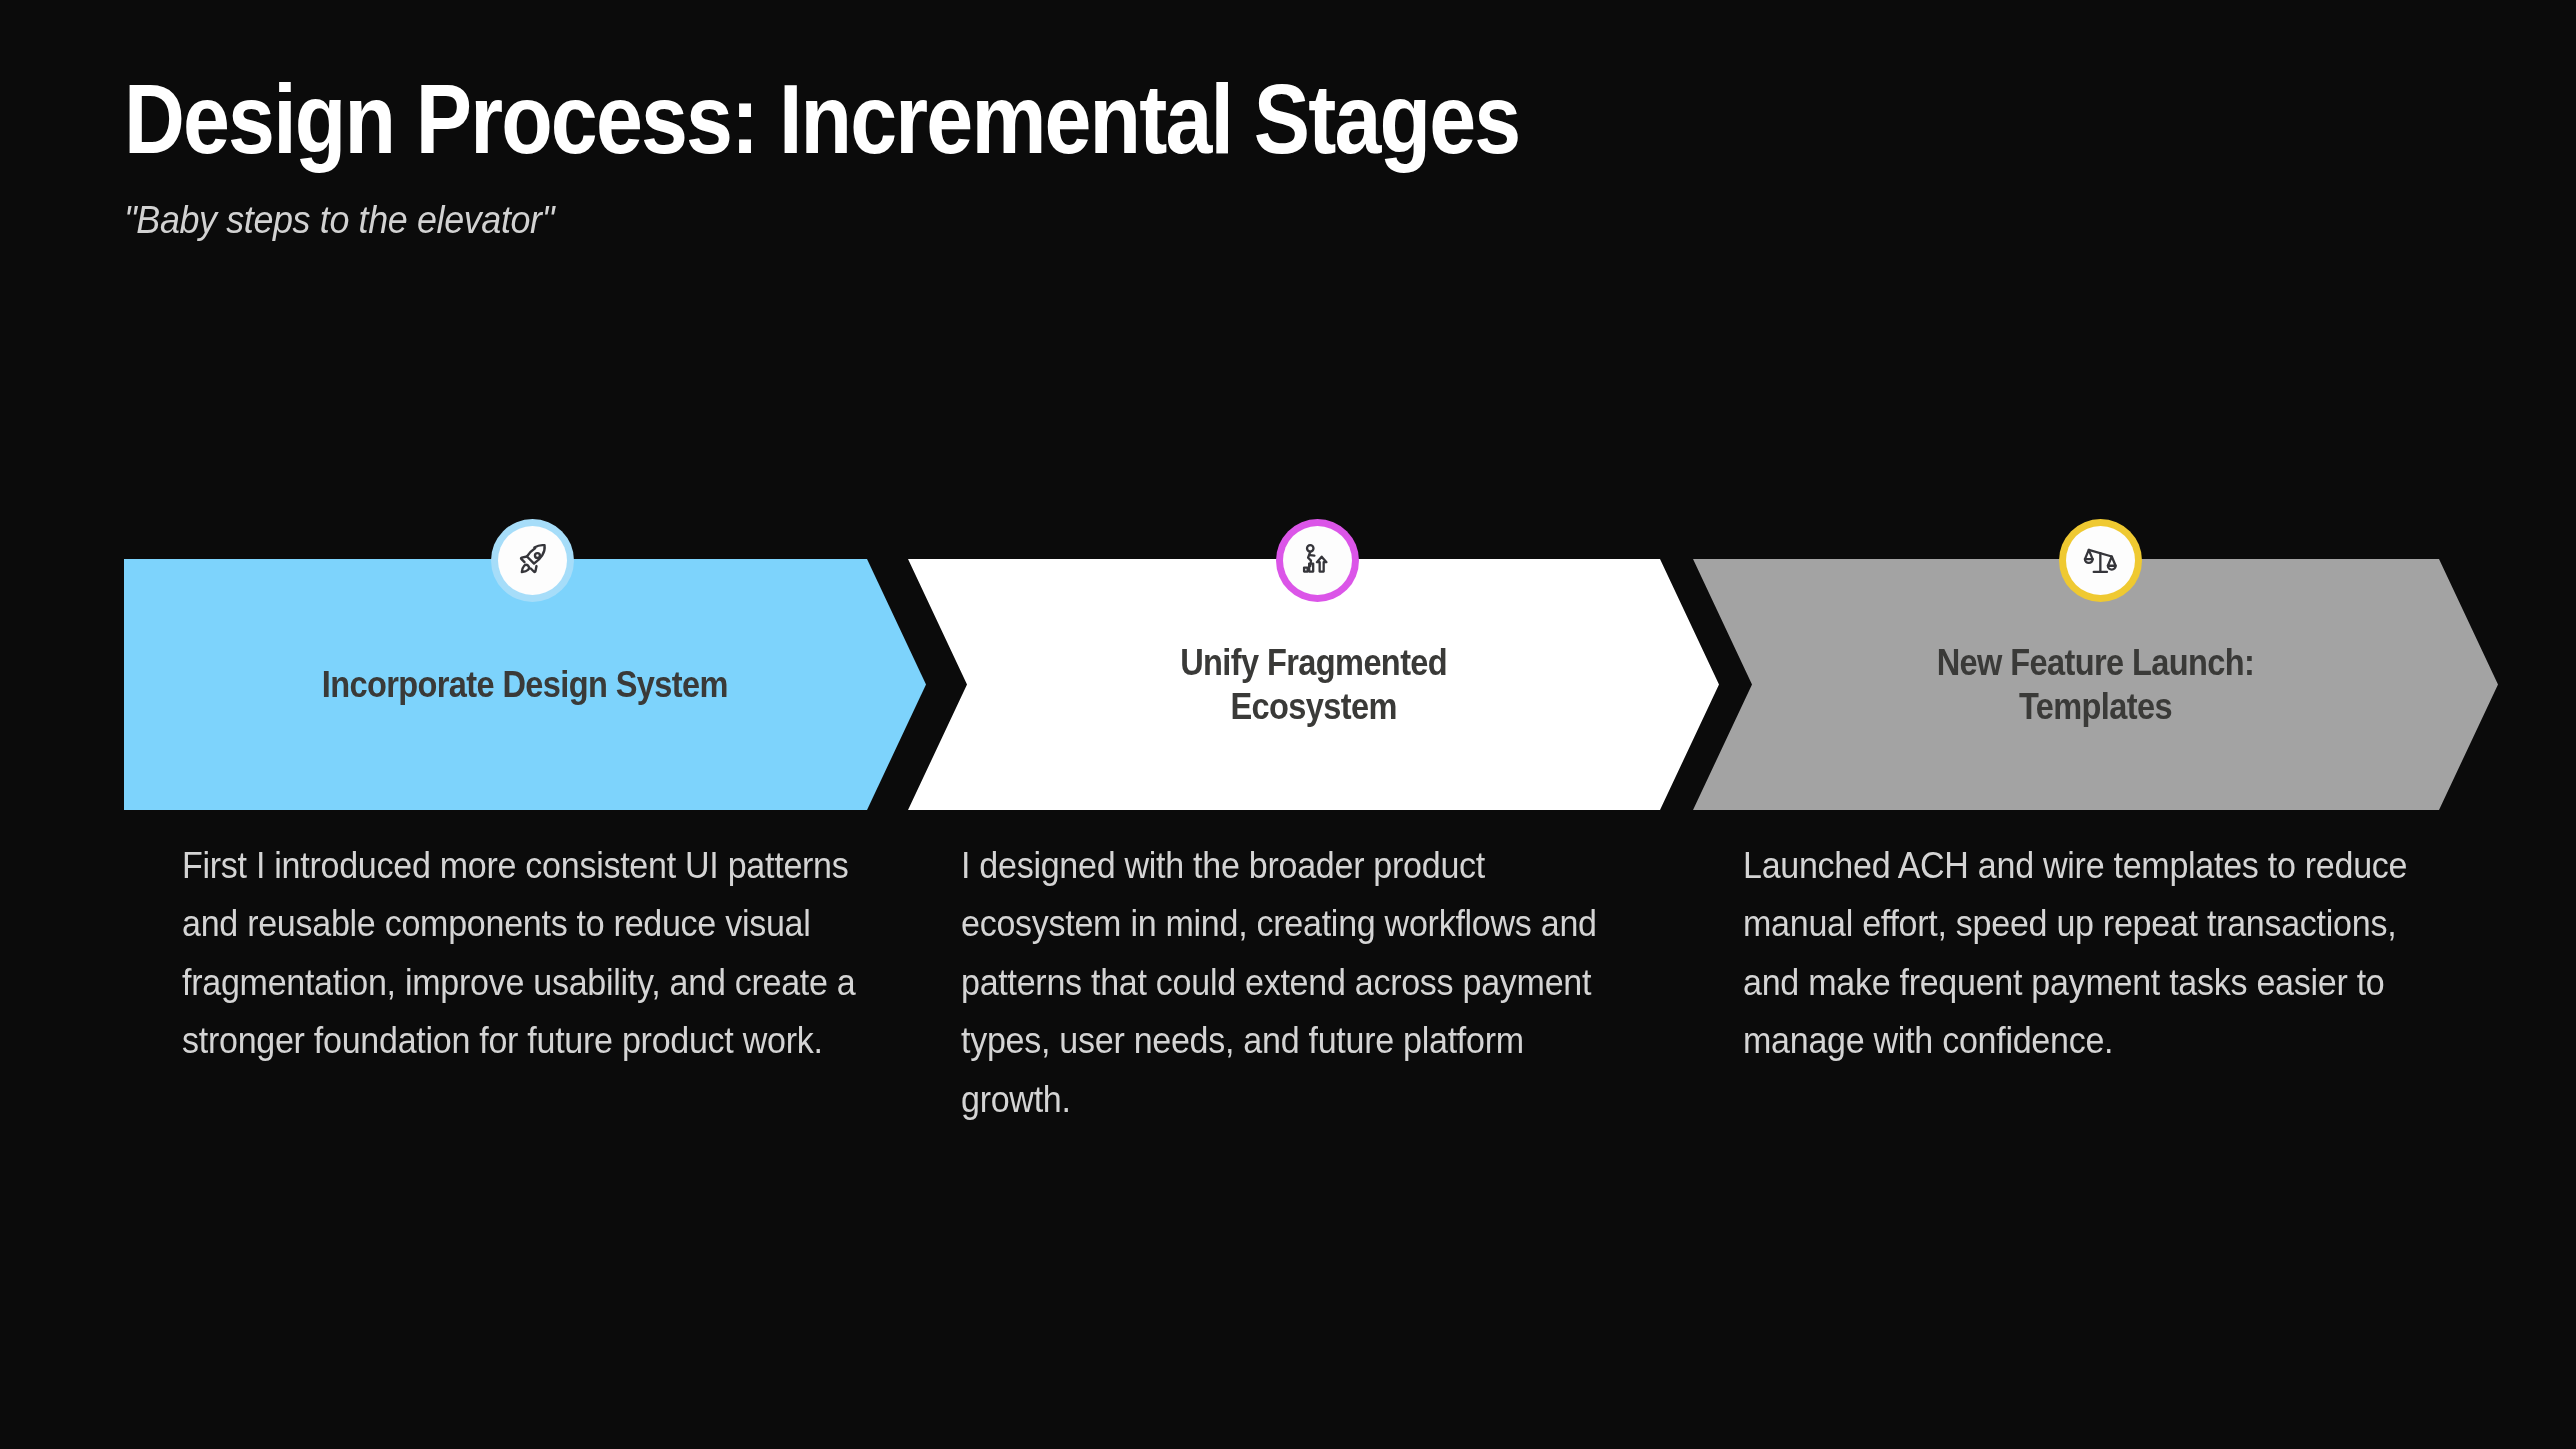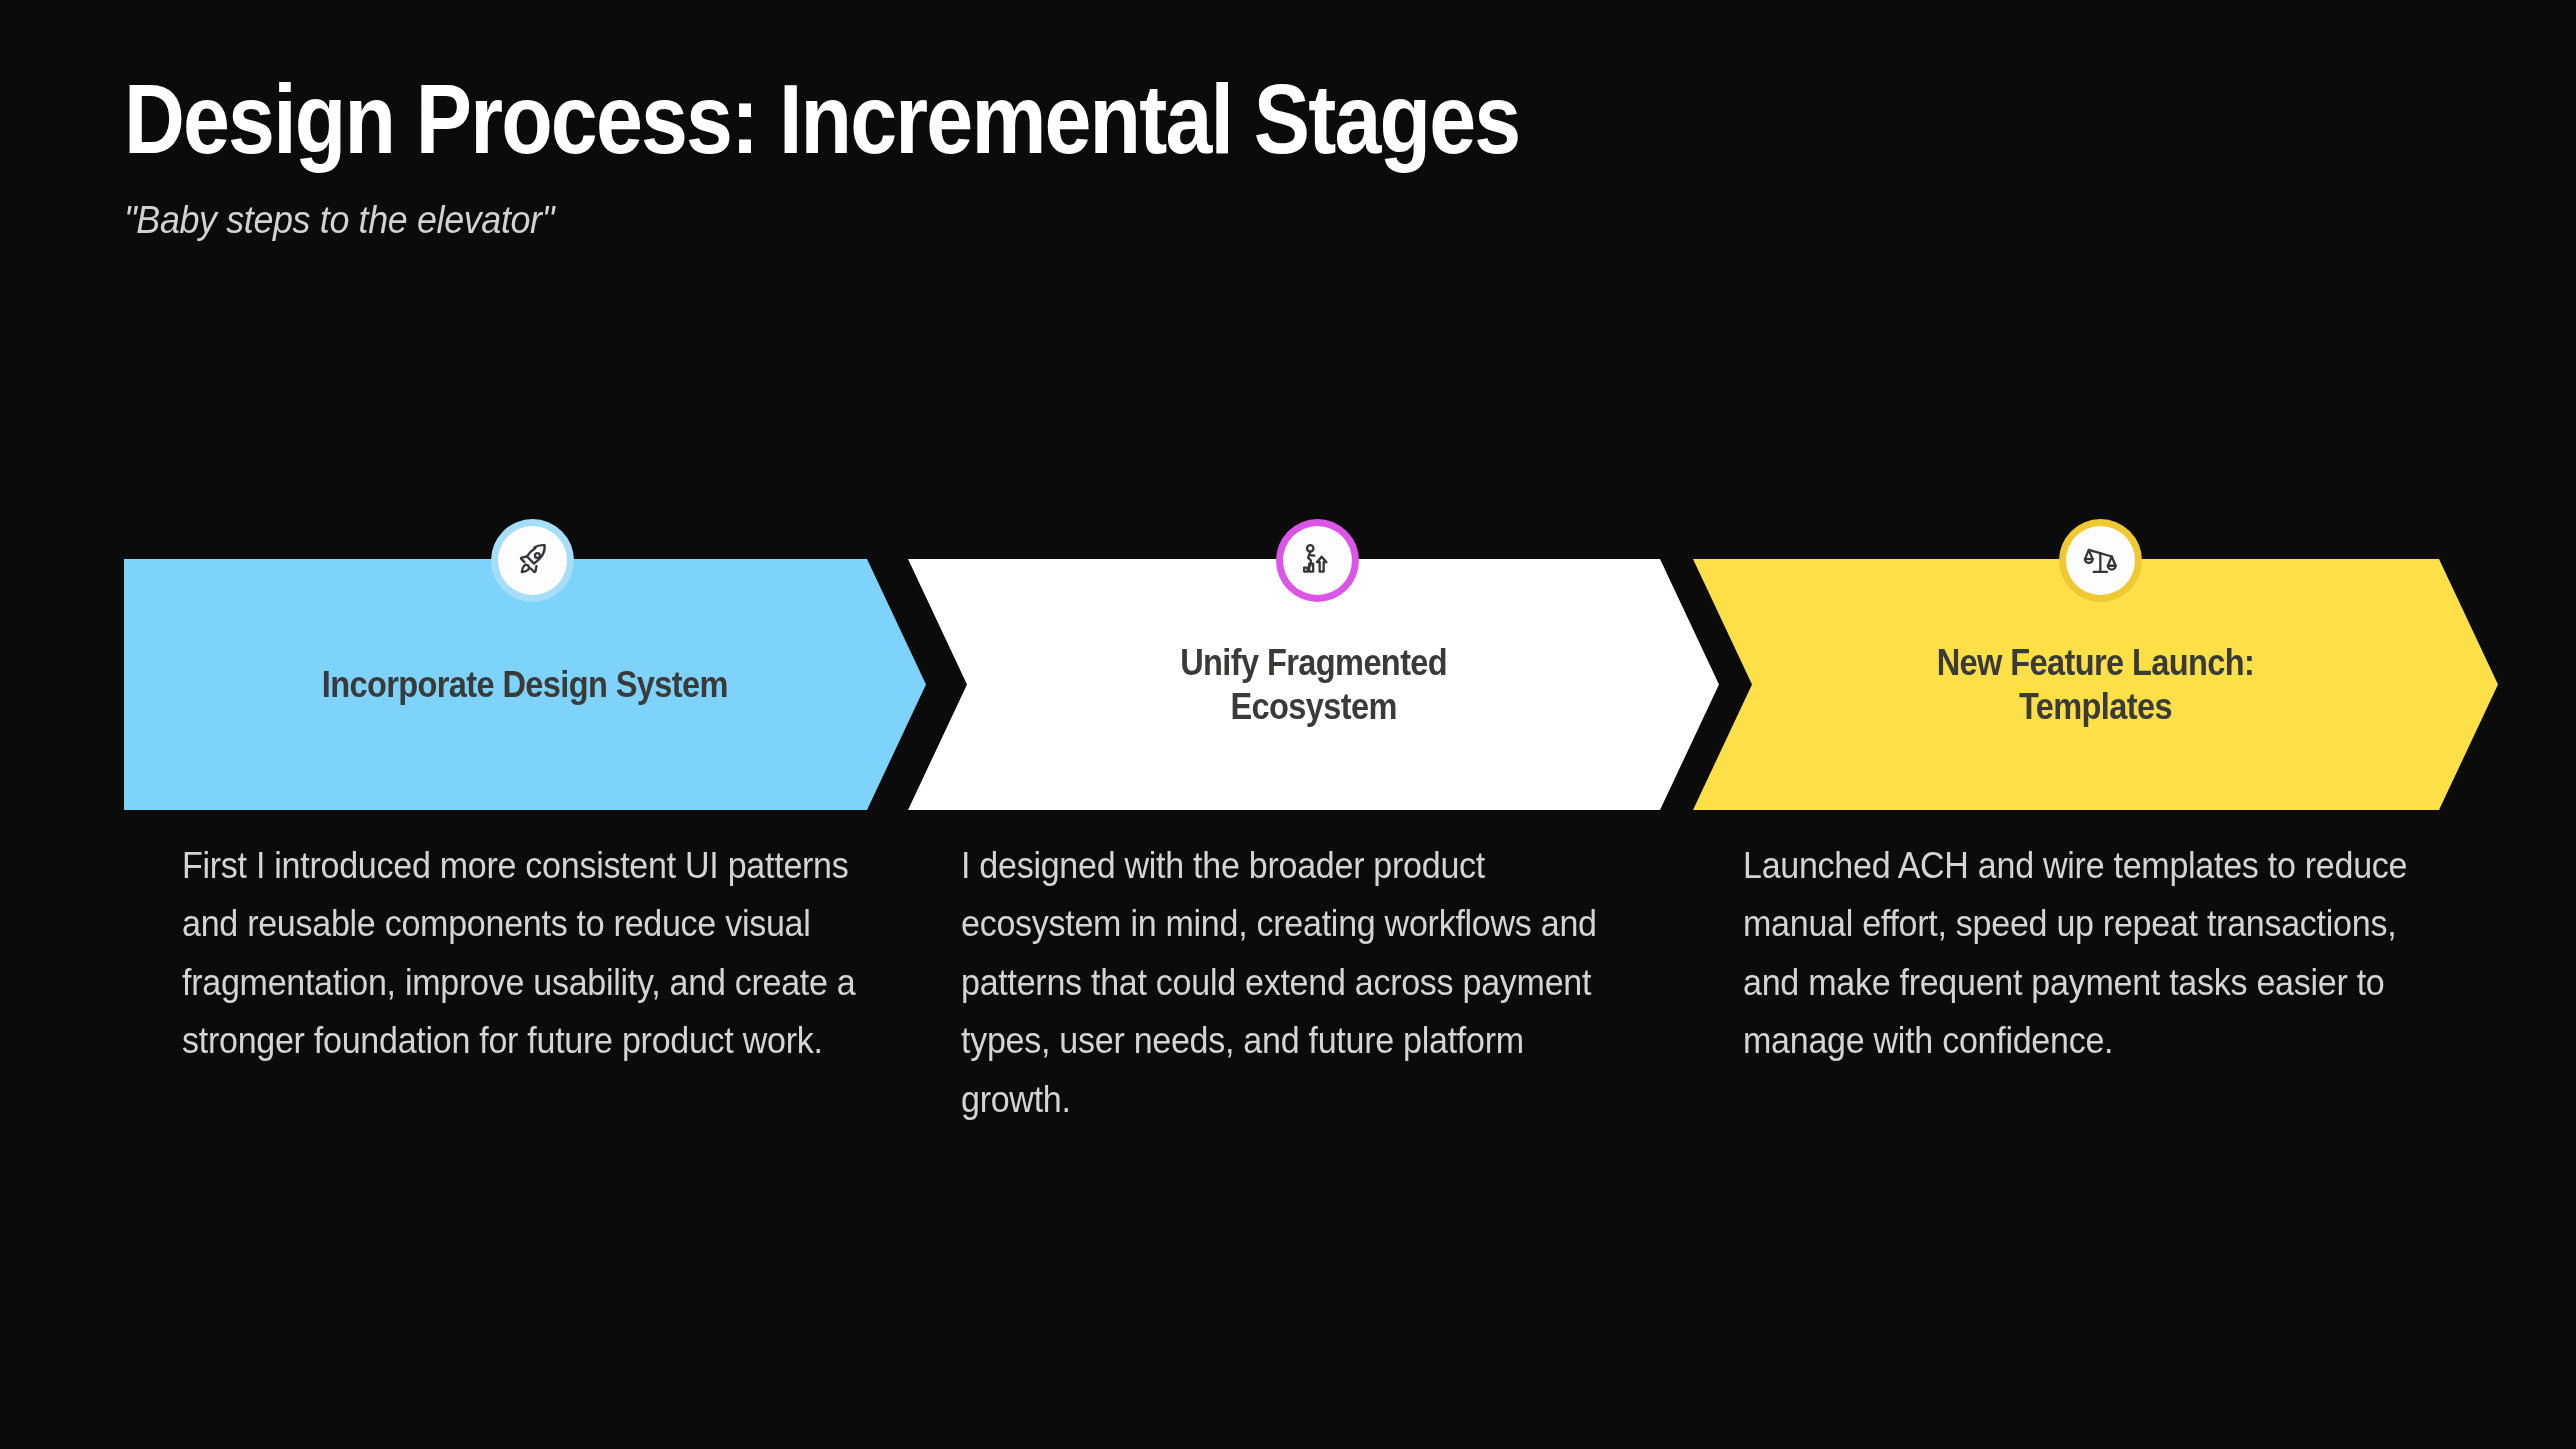--- a/index.html
+++ b/index.html
@@ -127,21 +127,21 @@
     </div>
 
     <div class="stage-chevron" id="chev-2" style="left:884px; width:811px;">
       <div class="chevron-shape chev-mid" id="shape-2" style="background: #ffffff;">
         <div class="stage-label">Unify Fragmented
 Ecosystem</div>
       </div>
     </div>
 
     <div class="stage-chevron" id="chev-3" style="left:1669px; width:805px;">
-      <div class="chevron-shape chev-mid" id="shape-3" style="background: #fde047;">
+      <div class="chevron-shape chev-mid" id="shape-3" style="background: #a3a3a3;">
         <div class="stage-label">New Feature Launch:
 Templates</div>
       </div>
     </div>
 
     <div class="stage-badge" id="badge-1" style="left: 474px; top: -33px; box-shadow: rgb(166, 221, 249) 0px 0px 0px 7px;">
       <span>
         <svg viewBox="0 0 24 24" fill="none" stroke="#35353A" stroke-width="1.55" stroke-linecap="round" stroke-linejoin="round">
           <path d="M13.2 3.6c2.6-1.6 5.3-1.7 6.6-1.5.2 1.3.1 4-1.5 6.6-1.3 2.1-3.4 4-5.3 5.3l-4.6-4.6c1.3-1.9 3.2-4 5.3-5.3z"></path>
           <path d="M8.4 9.4 5 10.1c-.4.1-.6.6-.3.9l2.1 2.1"></path>

